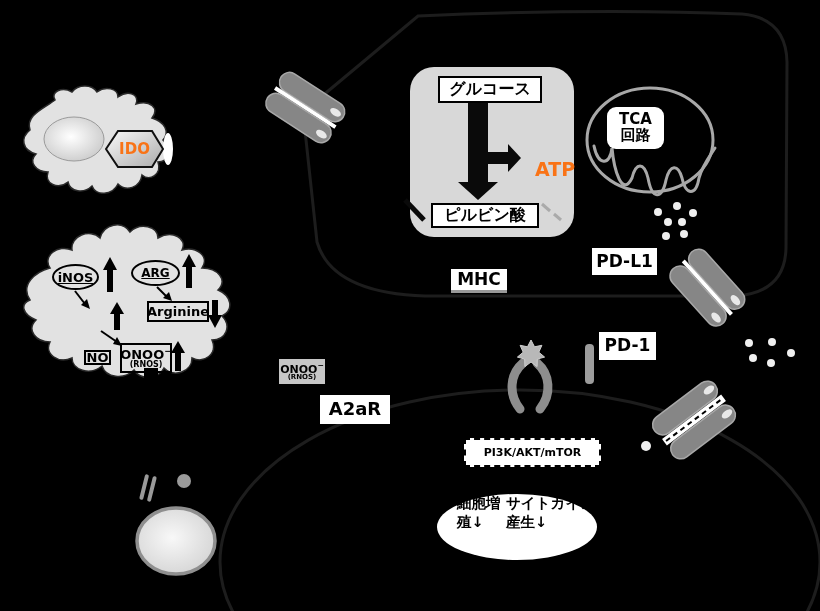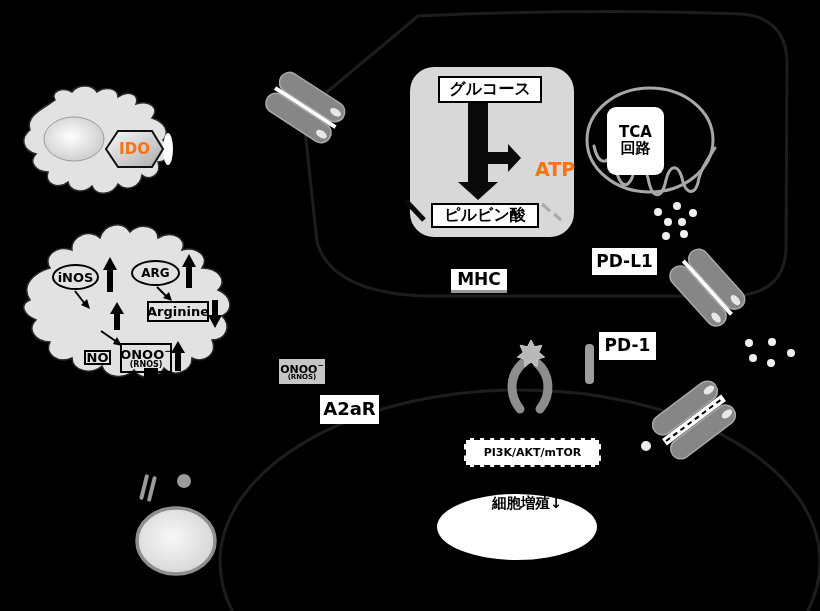--- a/index.html
+++ b/index.html
@@ -4,21 +4,21 @@
 <style>
   html,body{margin:0;padding:0;background:#000;}
   .stage{position:relative;width:820px;height:611px;background:#000;overflow:hidden;
          font-family:"DejaVu Sans","Liberation Sans",sans-serif;color:#000;}
   .abs{position:absolute;box-sizing:border-box;}
   svg{position:absolute;left:0;top:0;}
   .wbox{background:#fff;color:#000;font-weight:bold;display:flex;align-items:center;
         justify-content:center;line-height:1.05;}
   .obox{background:transparent;border:2px solid #000;color:#000;font-weight:bold;
         display:flex;align-items:center;justify-content:center;line-height:1;}
-  .ell{border-radius:50%;}
+  .ell{border-radius:50%;text-decoration:underline;}
   .plain{color:#f97316;font-weight:bold;}
   .stack{flex-direction:column;}
   sup{font-size:0.7em;vertical-align:super;}
   .sub-small{font-size:8px;font-weight:bold;letter-spacing:0;}
 </style>
 </head>
 <body>
 
 <div class="stage">
 
@@ -183,44 +183,45 @@
       <ellipse cx="176" cy="541" rx="39" ry="33" fill="url(#cellg)" stroke="#8f8f8f" stroke-width="3.5"></ellipse>
     </g>
   </svg>
 
   <div class="abs plain" style="left:112px;top:140px;width:45px;text-align:center;font-size:15px;">IDO</div>
 
   <div class="abs wbox" style="left:438px;top:76px;width:104px;height:27px;border:2px solid #000;font-size:16px;">グルコース</div>
   <div class="abs plain" style="left:519px;top:158px;font-size:19px;margin-left:16px;">ATP</div>
   <div class="abs wbox" style="left:431px;top:203px;width:108px;height:25px;border:2px solid #000;font-size:16px;">ピルビン酸</div>
 
-  <div class="abs wbox stack" style="left:607px;top:107px;width:57px;height:68px;border-radius:9px;font-size:15px;display:flex;">
+  <div class="abs wbox stack" style="left:607px;top:107px;width:57px;height:42px;border-radius:9px;font-size:15px;display:flex;">
     <span>TCA</span>
     <span>回路</span>
   </div>
 
   <div class="abs wbox" style="left:451px;top:269px;width:56px;height:24px;font-size:17px;border-bottom:3px solid #999;">MHC</div>
   <div class="abs wbox" style="left:592px;top:248px;width:65px;height:27px;font-size:17px;">PD-L1</div>
   <div class="abs wbox" style="left:599px;top:332px;width:57px;height:28px;font-size:17px;">PD-1</div>
-  <div class="abs wbox" style="left:320px;top:395px;width:59px;height:29px;font-size:18px;">A2aR</div>
+  <div class="abs wbox" style="left:320px;top:395px;width:70px;height:29px;font-size:18px;">A2aR</div>
 
   <div class="abs wbox stack" style="left:279px;top:359px;width:46px;height:25px;background:#c6c6c6;font-size:11px;display:flex;">
     <span style="line-height:1;"><span>ONOO</span><sup>−</sup></span>
     <span class="sub-small" style="font-size:7px;">(RNOS)</span>
   </div>
 
   <div class="abs obox ell" style="left:52px;top:264px;width:47px;height:26px;font-size:13px;">iNOS</div>
   <div class="abs obox ell" style="left:131px;top:260px;width:49px;height:26px;font-size:12px;">ARG</div>
   <div class="abs obox" style="left:84px;top:309px;width:27px;height:15px;font-size:13px;margin-top:41px;">NO</div>
   <div class="abs obox" style="left:147px;top:301px;width:62px;height:21px;font-size:13px;">Arginine</div>
   <div class="abs obox stack" style="left:120px;top:343px;width:52px;height:30px;font-size:13px;display:flex;">
     <span style="line-height:1;"><span>ONOO</span><sup>−</sup></span>
     <span class="sub-small">(RNOS)</span>
   </div>
 
   <div class="abs wbox" style="left:464px;top:438px;width:137px;height:29px;border:2px dashed #000;font-size:11px;">PI3K/AKT/mTOR</div>
 
   <div class="abs" style="left:437px;top:494px;width:160px;height:66px;background:#fff;border-radius:50%;
        display:flex;flex-direction:row;justify-content:center;padding-left:20px;font-weight:bold;font-size:14.5px;">
     <span>細胞増殖↓</span>
+    <span>サイトカイン産生↓</span>
   </div>
 
 </div>
 
 </body></html>

